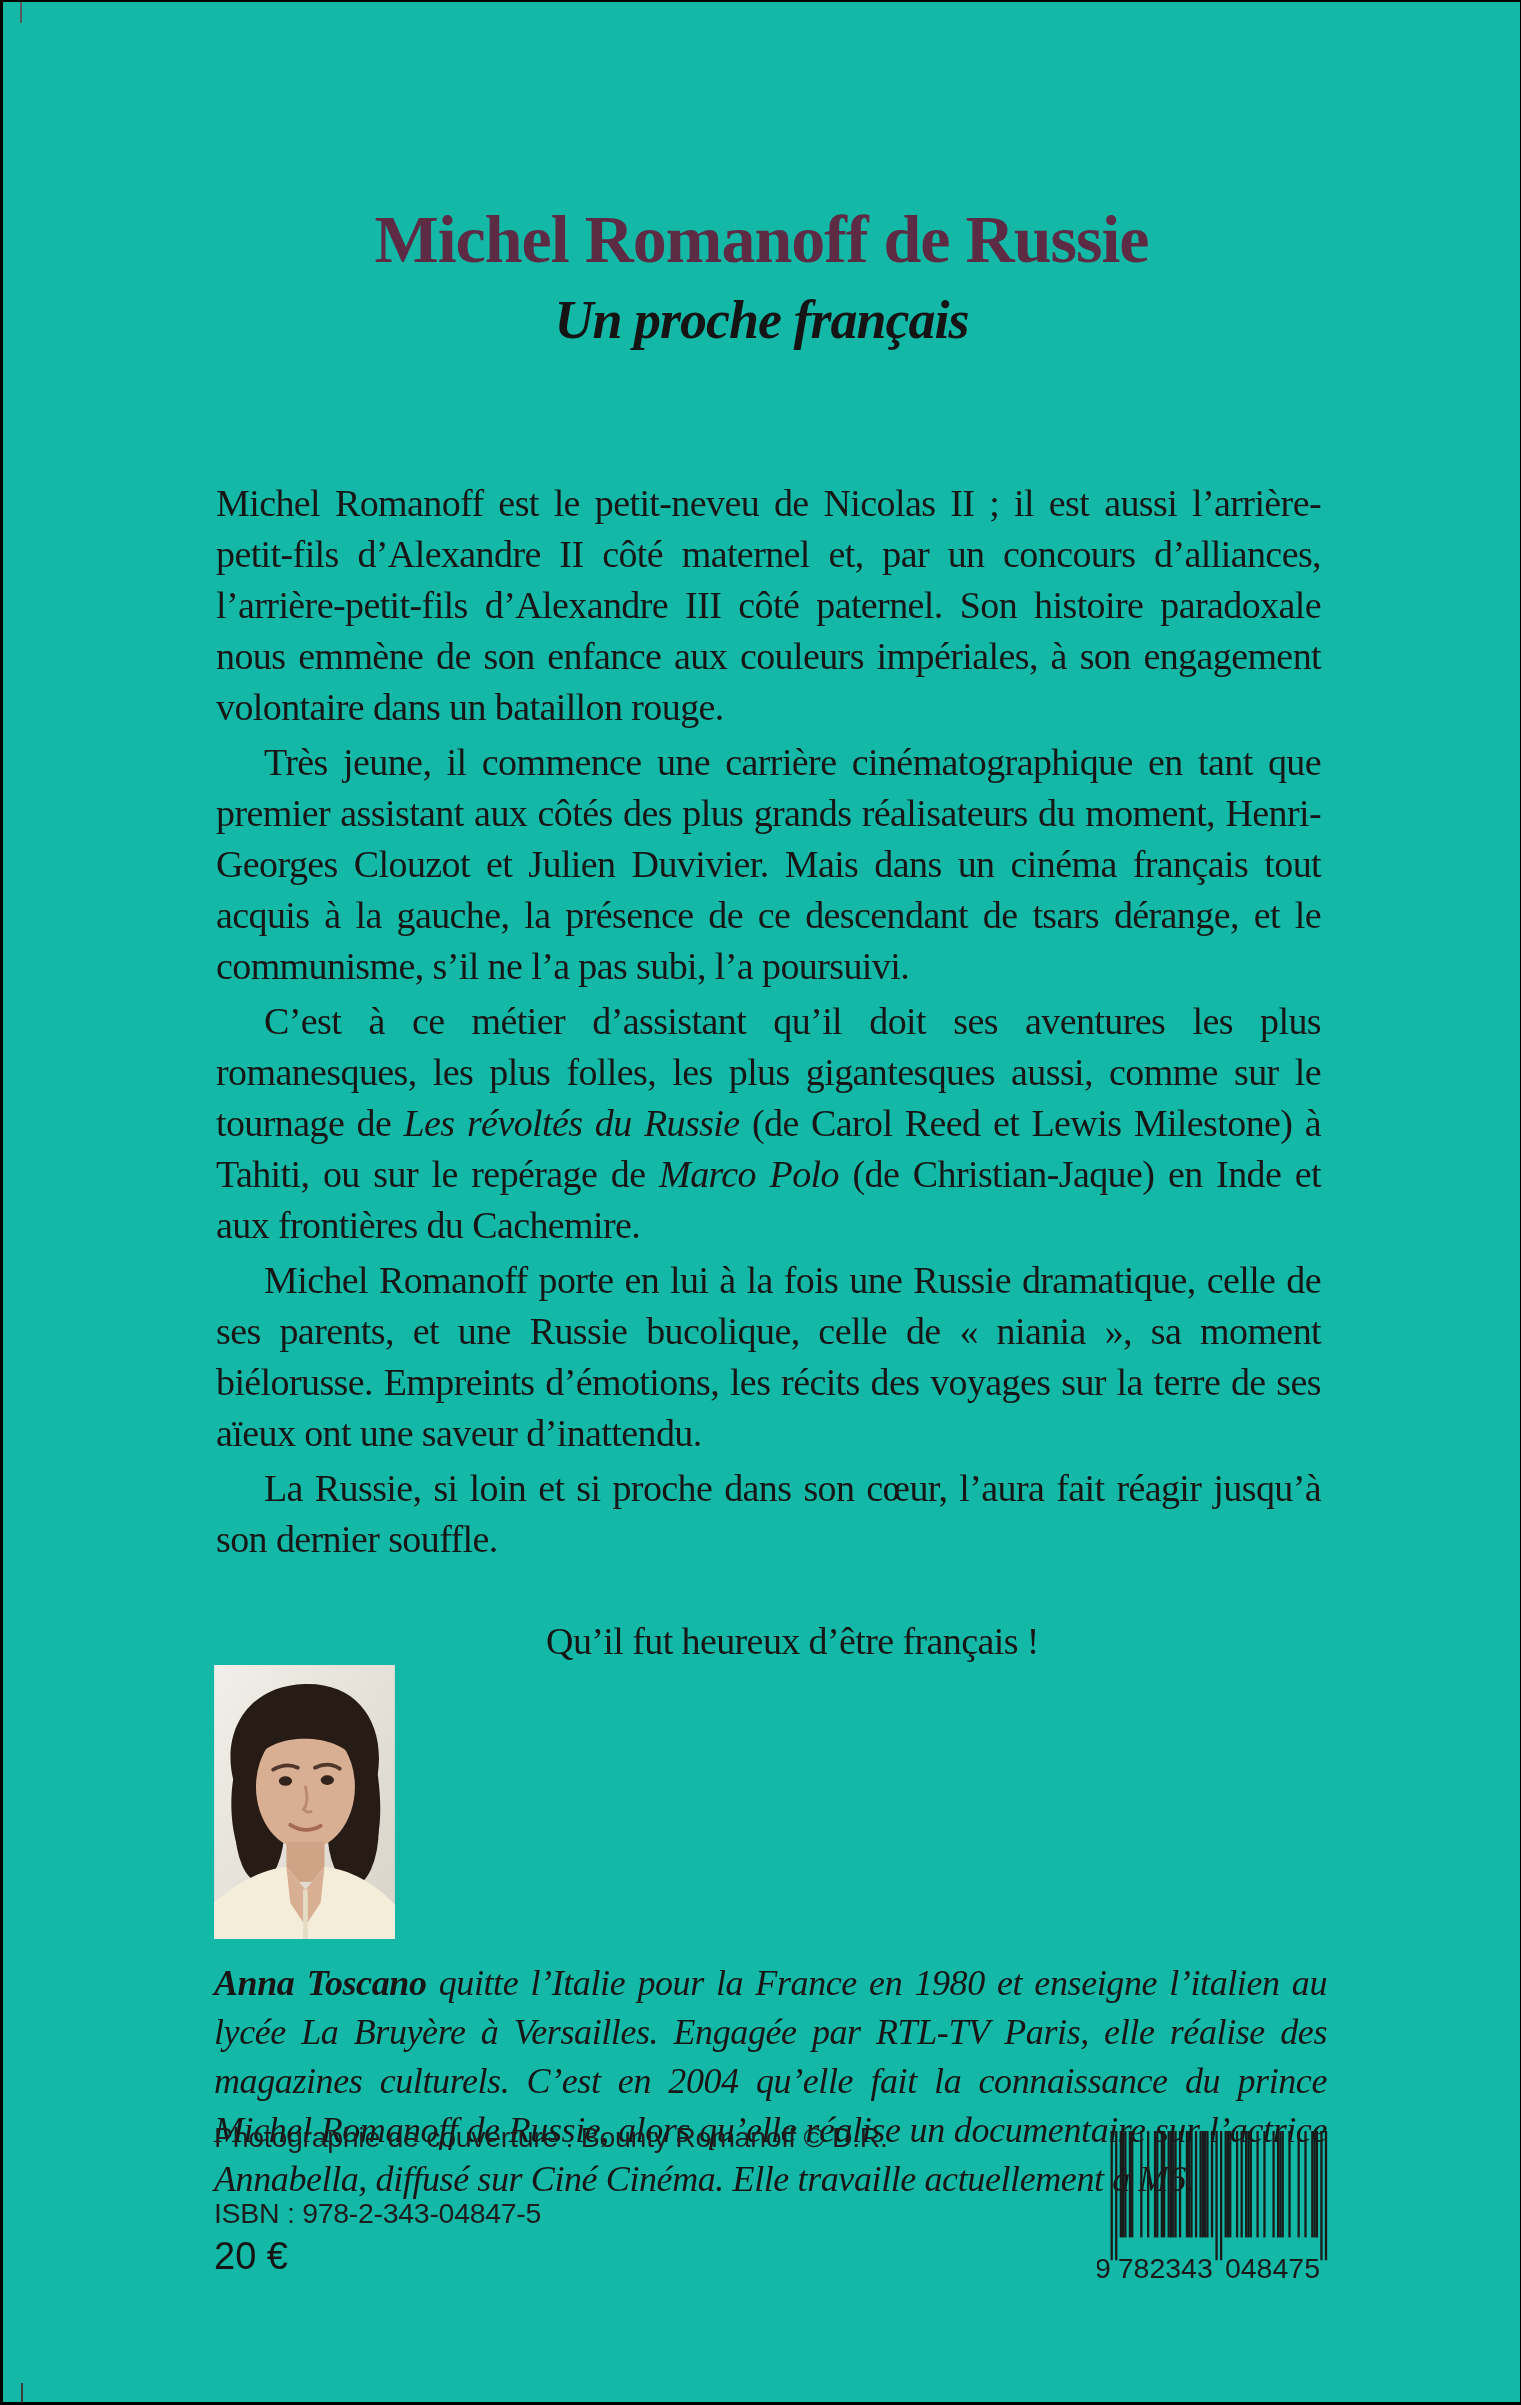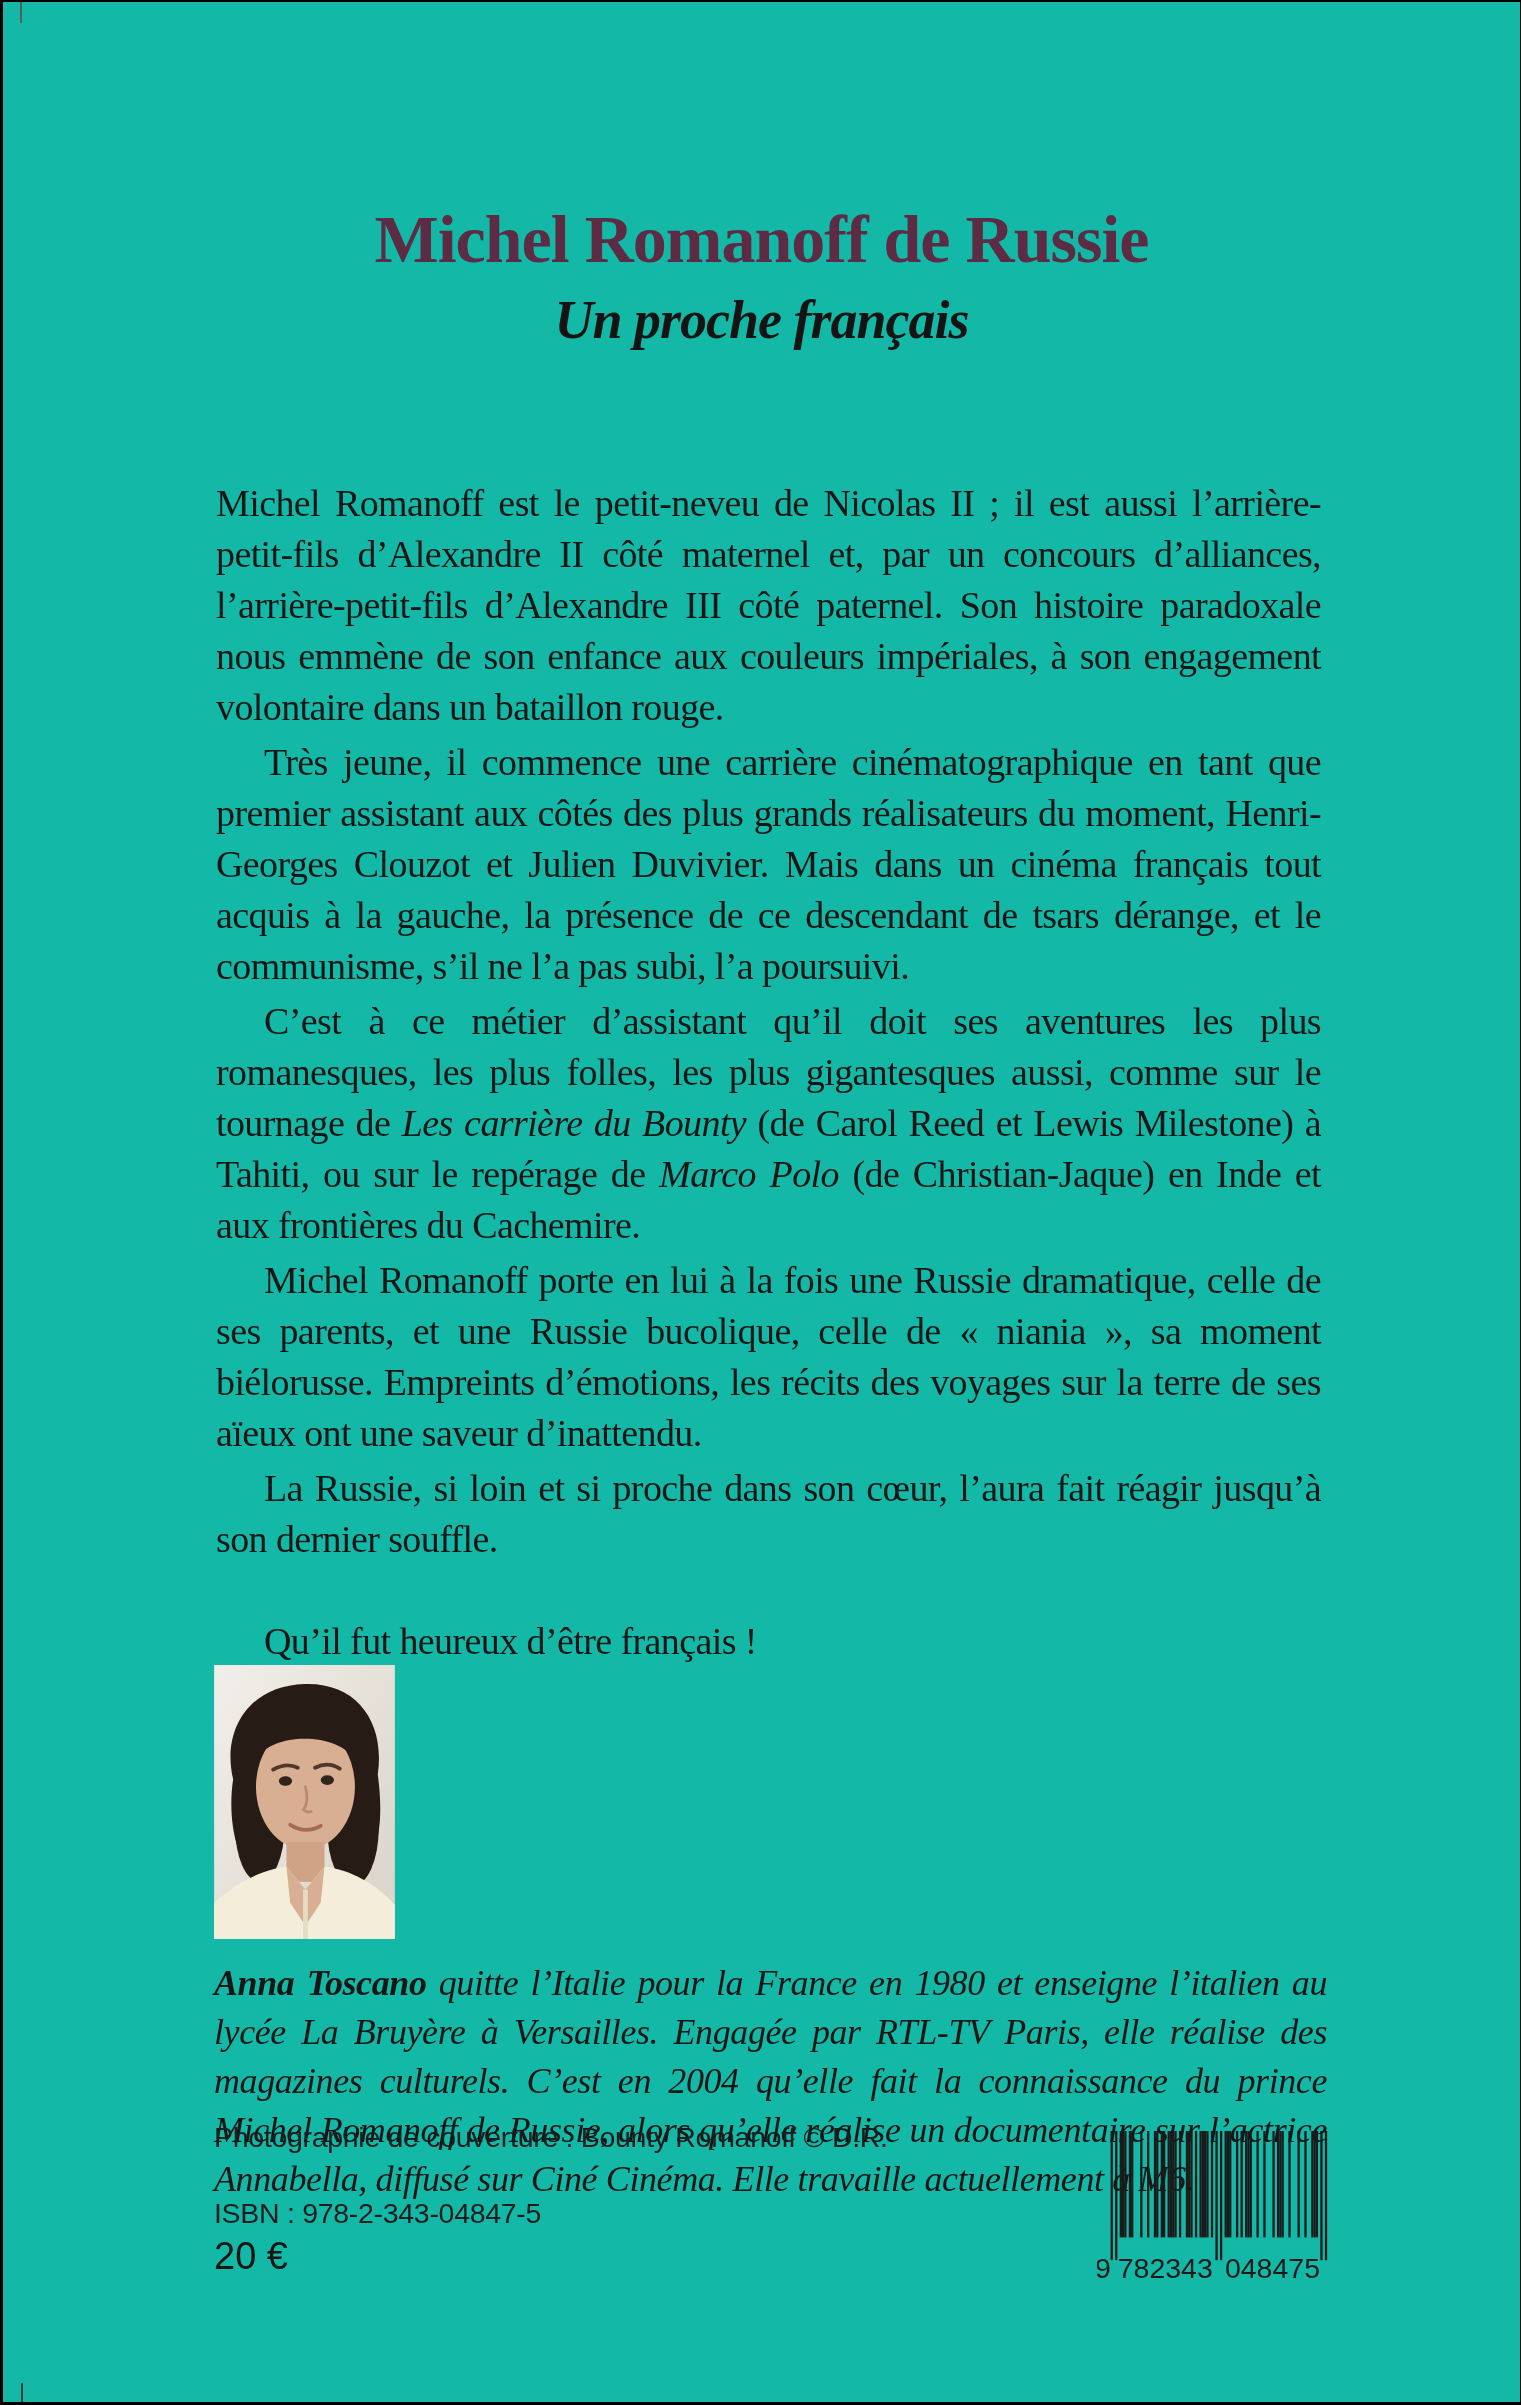--- a/index.html
+++ b/index.html
@@ -30,21 +30,21 @@
     color:#141414;margin:13.3px 0 0 0;letter-spacing:-1px;
   }
 
   .synopsis{
     position:absolute;top:472px;left:209px;width:1113px;
     font-size:38px;line-height:51px;letter-spacing:-0.6px;
     text-align:justify;
   }
   .synopsis p{margin:4px;}
   .synopsis p.indent{text-indent:48px;}
-  .tagline{margin-top:51px !important;text-indent:48px;text-align:left;}
+  .tagline{margin-top:51px !important;text-indent:48px;text-align:center;}
 
   .bio{
     position:absolute;top:1663px;left:211px;width:1113px;
     display:flex;gap:20px;align-items:flex-start;flex-direction:column;
   }
   .photo-frame{flex:0 0 181px;width:181px;height:274px;}
   .bio-text{
     flex:1;font-style:italic;font-size:36px;line-height:49px;
     letter-spacing:-0.4px;text-align:justify;margin:0;
   }
@@ -76,21 +76,21 @@
   <div class="crop-mark bottom"></div>
 
   <div class="masthead">
     <h1 class="book-title">Michel Romanoff de Russie</h1>
     <h2 class="book-subtitle">Un proche français</h2>
   </div>
 
   <div class="synopsis">
     <p>Michel Romanoff est le petit-neveu de Nicolas II ; il est aussi l’arrière-petit-fils d’Alexandre II côté maternel et, par un concours d’alliances, l’arrière-petit-fils d’Alexandre III côté paternel. Son histoire paradoxale nous emmène de son enfance aux couleurs impériales, à son engagement volontaire dans un bataillon rouge.</p>
     <p class="indent">Très jeune, il commence une carrière cinématographique en tant que premier assistant aux côtés des plus grands réalisateurs du moment, Henri-Georges Clouzot et Julien Duvivier. Mais dans un cinéma français tout acquis à la gauche, la présence de ce descendant de tsars dérange, et le communisme, s’il ne l’a pas subi, l’a poursuivi.</p>
-    <p class="indent"><span>C’est à ce métier d’assistant qu’il doit ses aventures les plus romanesques, les plus folles, les plus gigantesques aussi, comme sur le tournage de </span><i>Les carrière du Bounty</i><span> (de Carol Reed et Lewis Milestone) à Tahiti, ou sur le repérage de </span><i>Marco Polo</i><span> (de Christian-Jaque) en Inde et aux frontières du Cachemire.</span></p>
+    <p class="indent"><span>C’est à ce métier d’assistant qu’il doit ses aventures les plus romanesques, les plus folles, les plus gigantesques aussi, comme sur le tournage de </span><i>Les révoltés du Russie</i><span> (de Carol Reed et Lewis Milestone) à Tahiti, ou sur le repérage de </span><i>Marco Polo</i><span> (de Christian-Jaque) en Inde et aux frontières du Cachemire.</span></p>
     <p class="indent">Michel Romanoff porte en lui à la fois une Russie dramatique, celle de ses parents, et une Russie bucolique, celle de « niania », sa moment biélorusse. Empreints d’émotions, les récits des voyages sur la terre de ses aïeux ont une saveur d’inattendu.</p>
     <p class="indent">La Russie, si loin et si proche dans son cœur, l’aura fait réagir jusqu’à son dernier souffle.</p>
     <p class="tagline">Qu’il fut heureux d’être français !</p>
   </div>
 
   <div class="bio">
     <div class="photo-frame">
       <svg width="181" height="274" viewBox="0 0 190 288" xmlns="http://www.w3.org/2000/svg">
         <defs>
           <linearGradient id="bgph" x1="0" y1="0" x2="1" y2="1">

